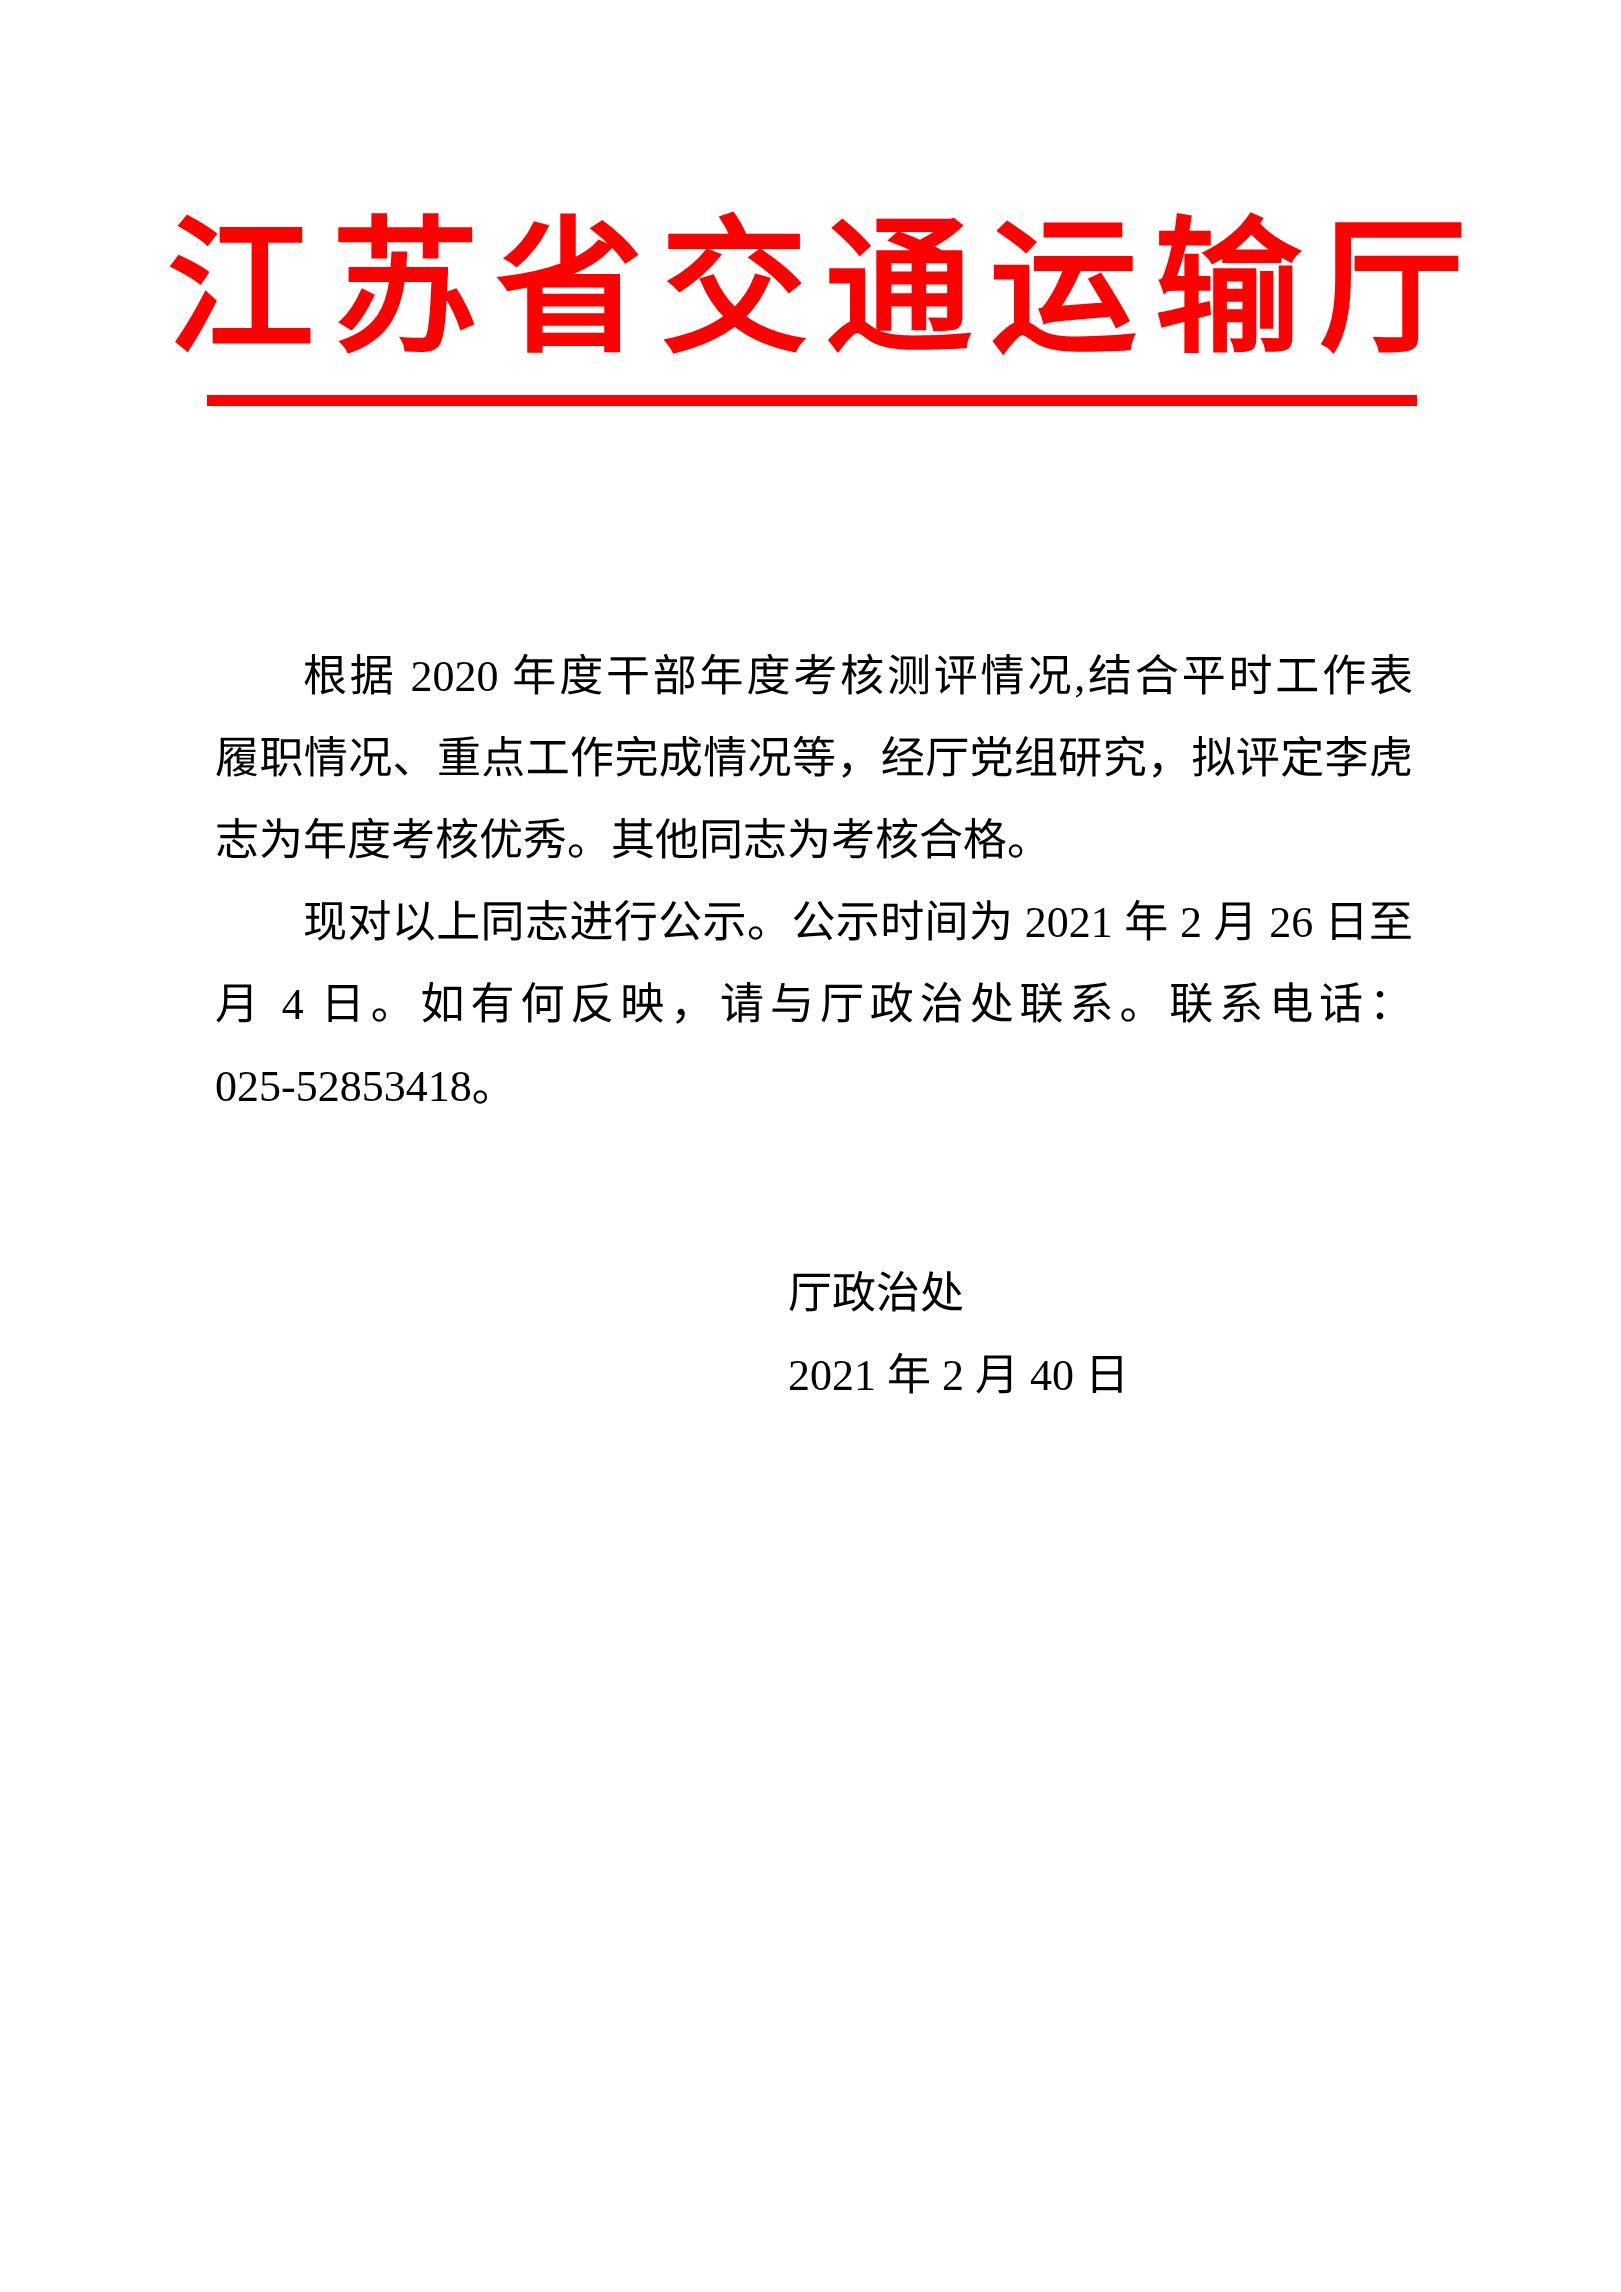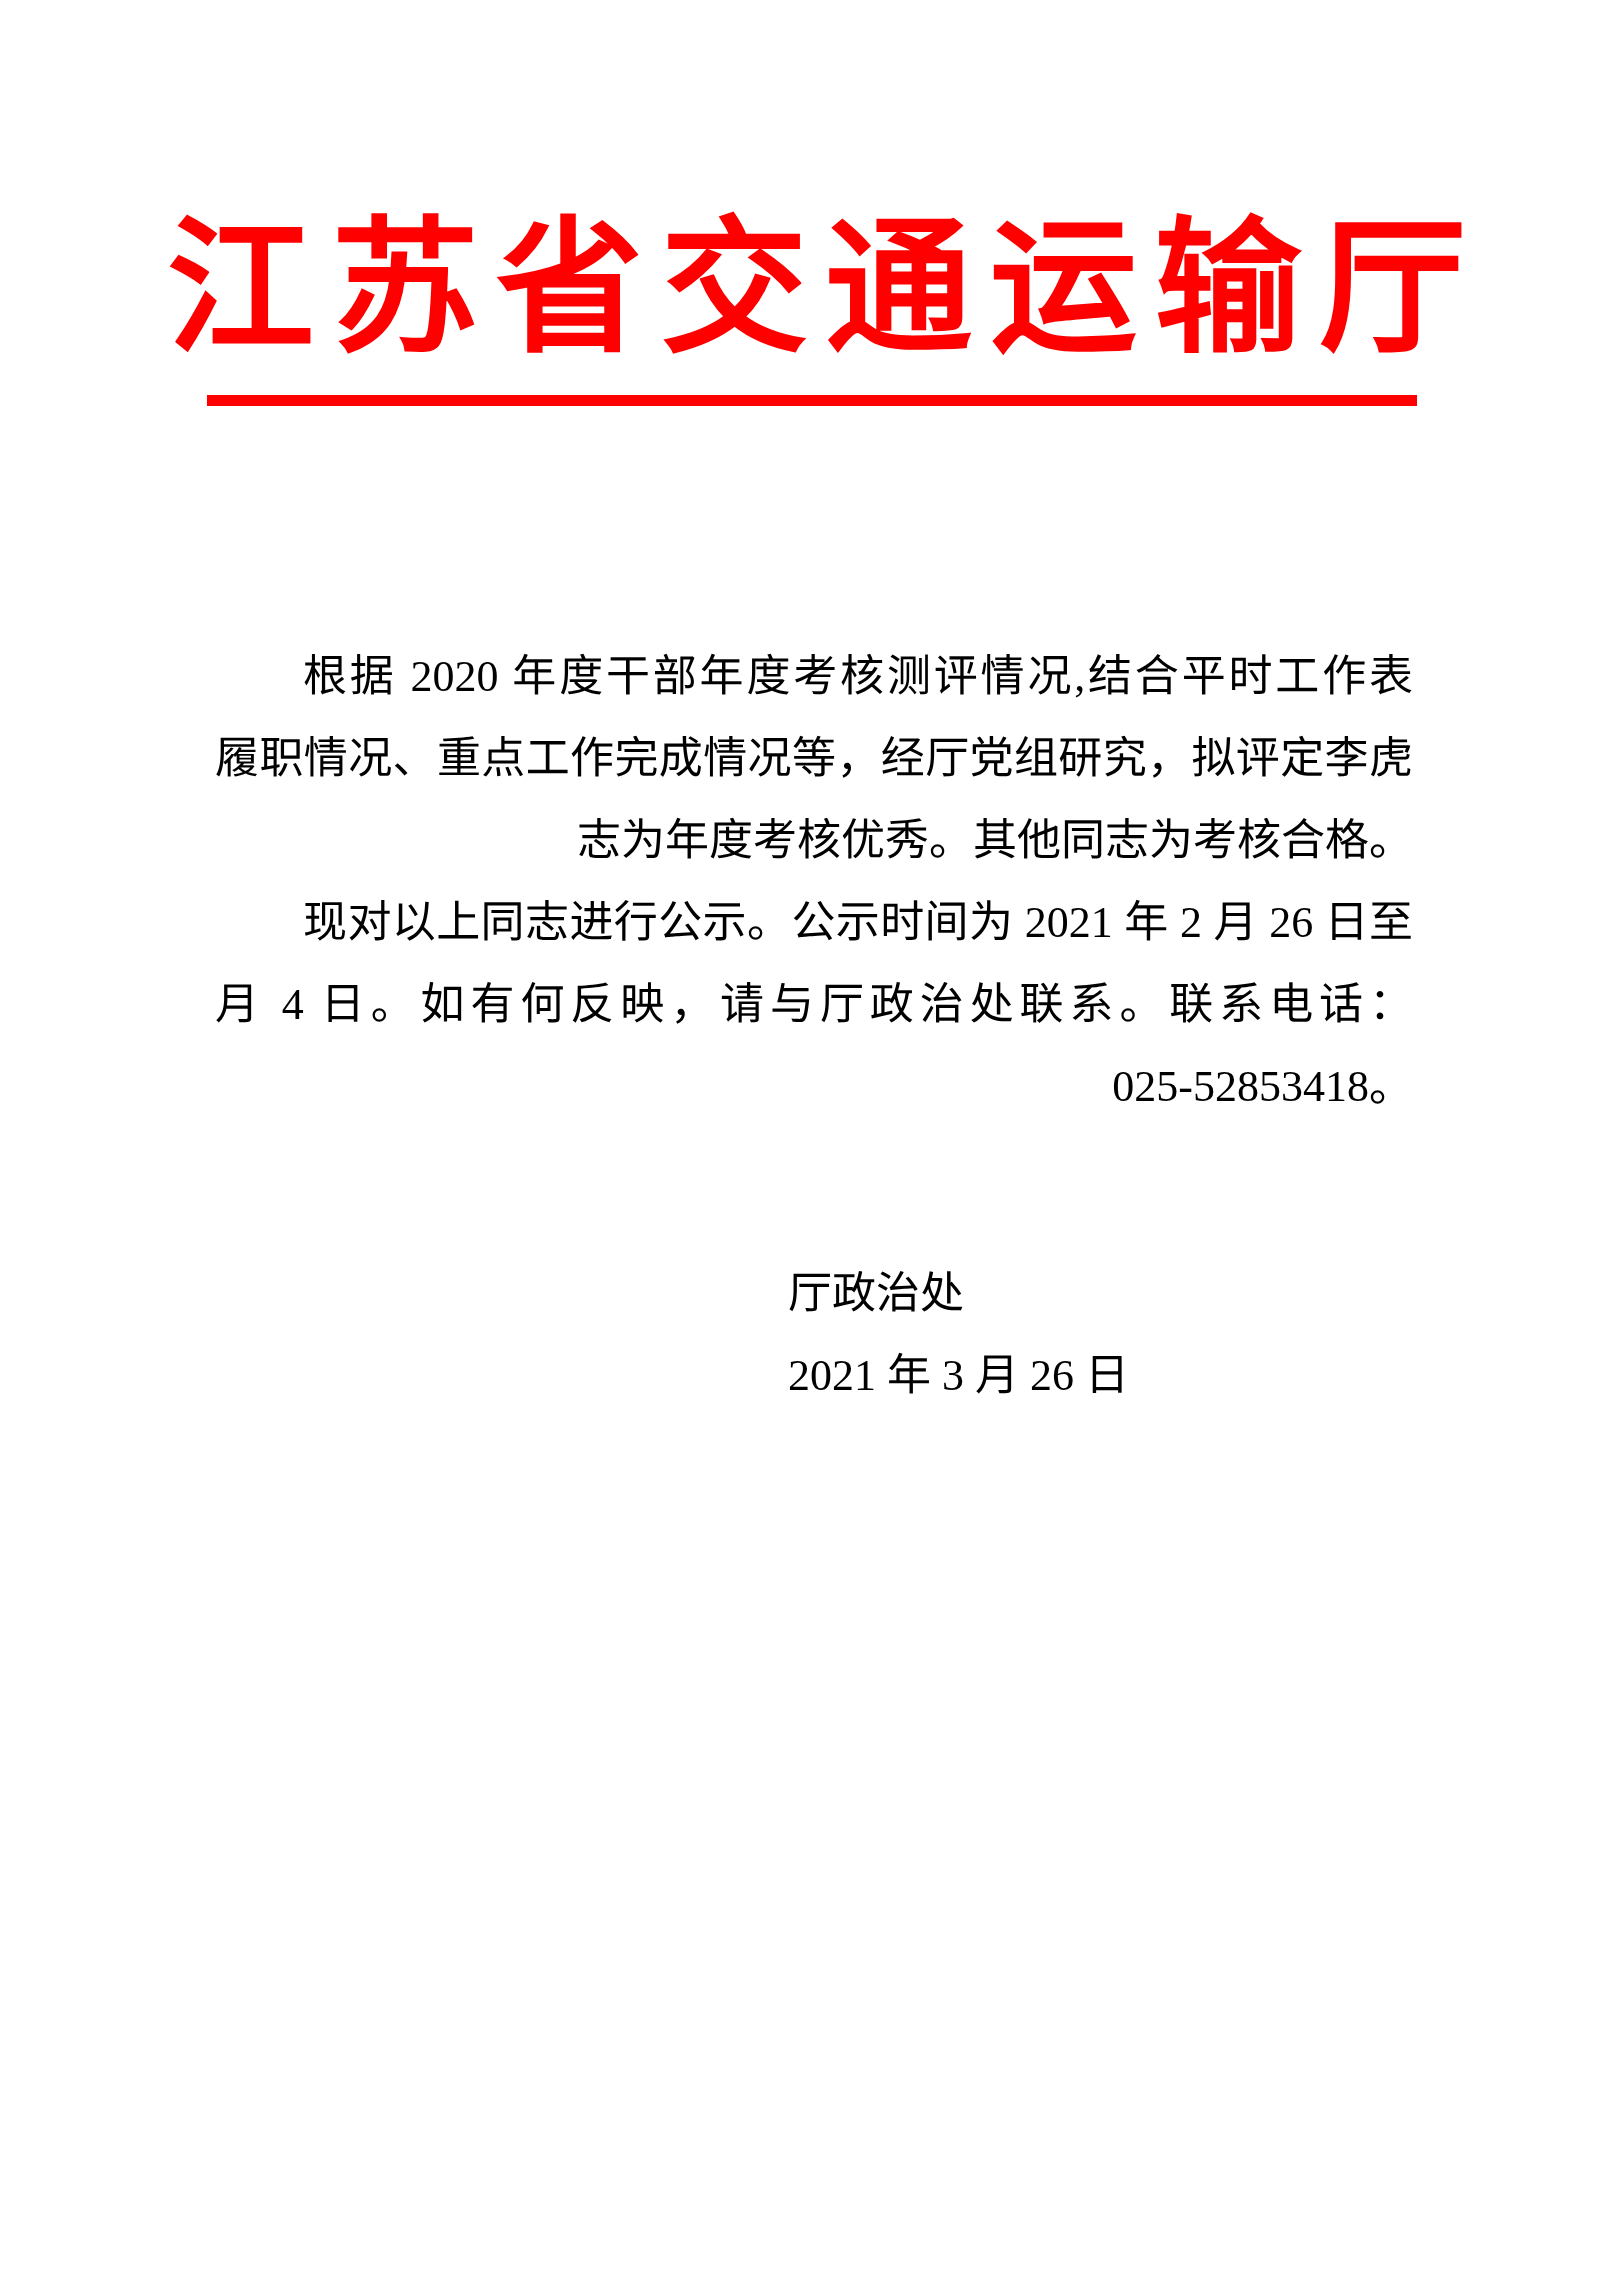--- a/index.html
+++ b/index.html
@@ -59,21 +59,21 @@
     top: 636px;
     left: 209px;
     width: 1198px;
     font-size: 44px;
   }
   .body-line {
     height: 82px;
     line-height: 82px;
     overflow: hidden;
     white-space: normal;
-    text-align: right;
+    text-align: left;
   }
   .body-line.justify {
     text-align: justify;
     text-align-last: justify;
   }
   .body-line.indent {
     text-indent: 88px;
   }
   
   .signature {
@@ -104,17 +104,17 @@
     <div class="body-line indent justify">根据 2020 年度干部年度考核测评情况,结合平时工作表现、</div>
     <div class="body-line justify">履职情况、重点工作完成情况等，经厅党组研究，拟评定李虎同</div>
     <div class="body-line">志为年度考核优秀。其他同志为考核合格。</div>
     <div class="body-line indent justify">现对以上同志进行公示。公示时间为 2021 年 2 月 26 日至 3</div>
     <div class="body-line justify">月 4 日。如有何反映，请与厅政治处联系。联系电话：</div>
     <div class="body-line">025-52853418。</div>
   </div>
 
   <div class="signature">
     <div class="signature-line">厅政治处</div>
-    <div class="signature-line">2021 年 3 月 26 日</div>
+    <div class="signature-line">2021 年 2 月 40 日</div>
   </div>
 
 </div>
 
 
 </body></html>

